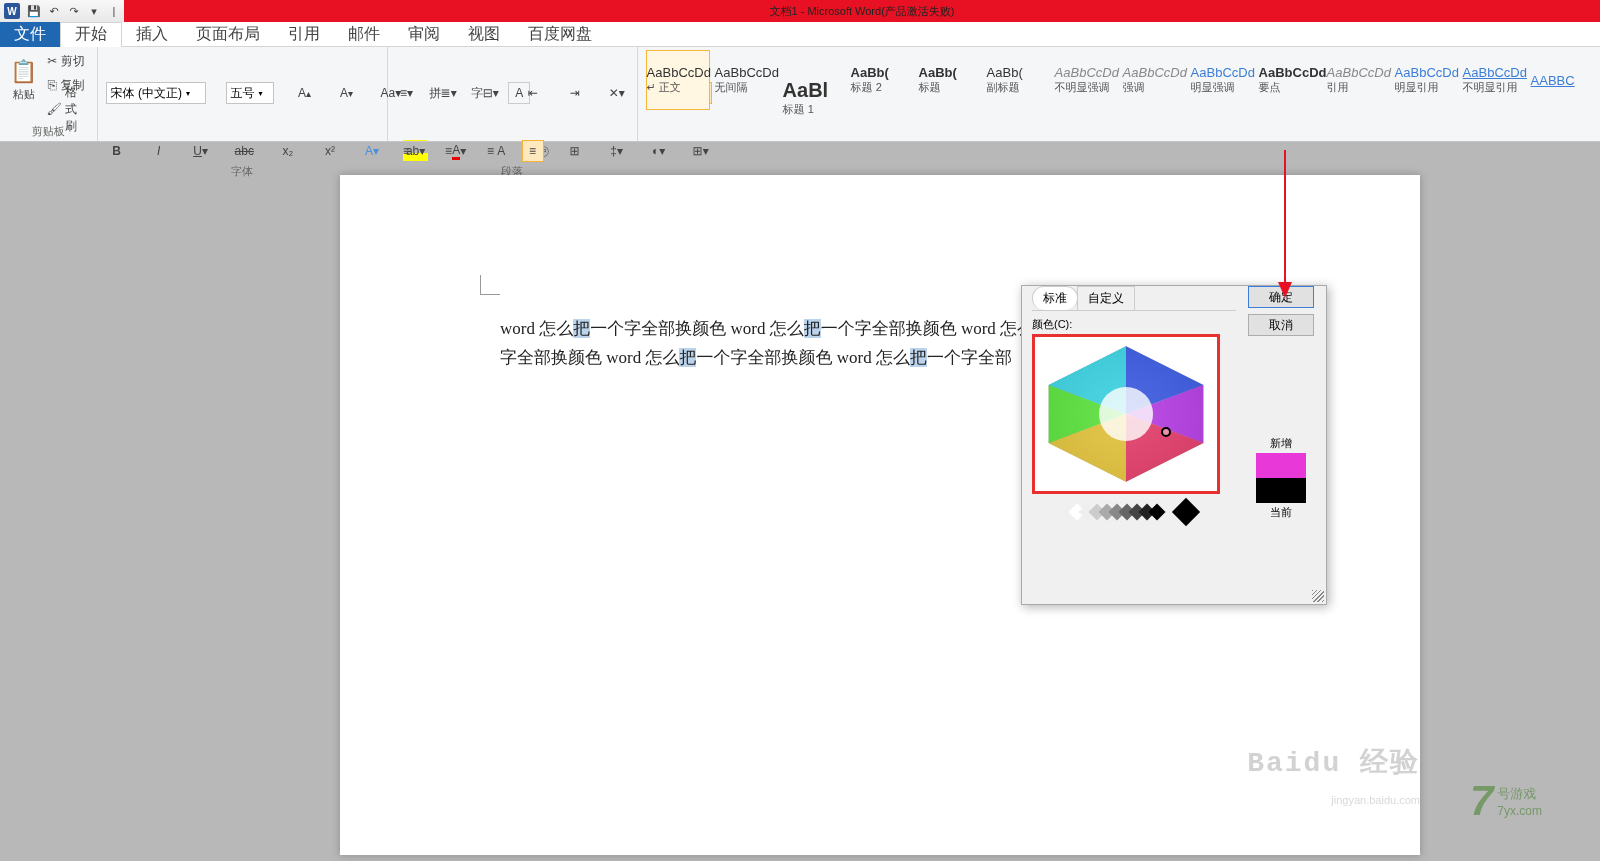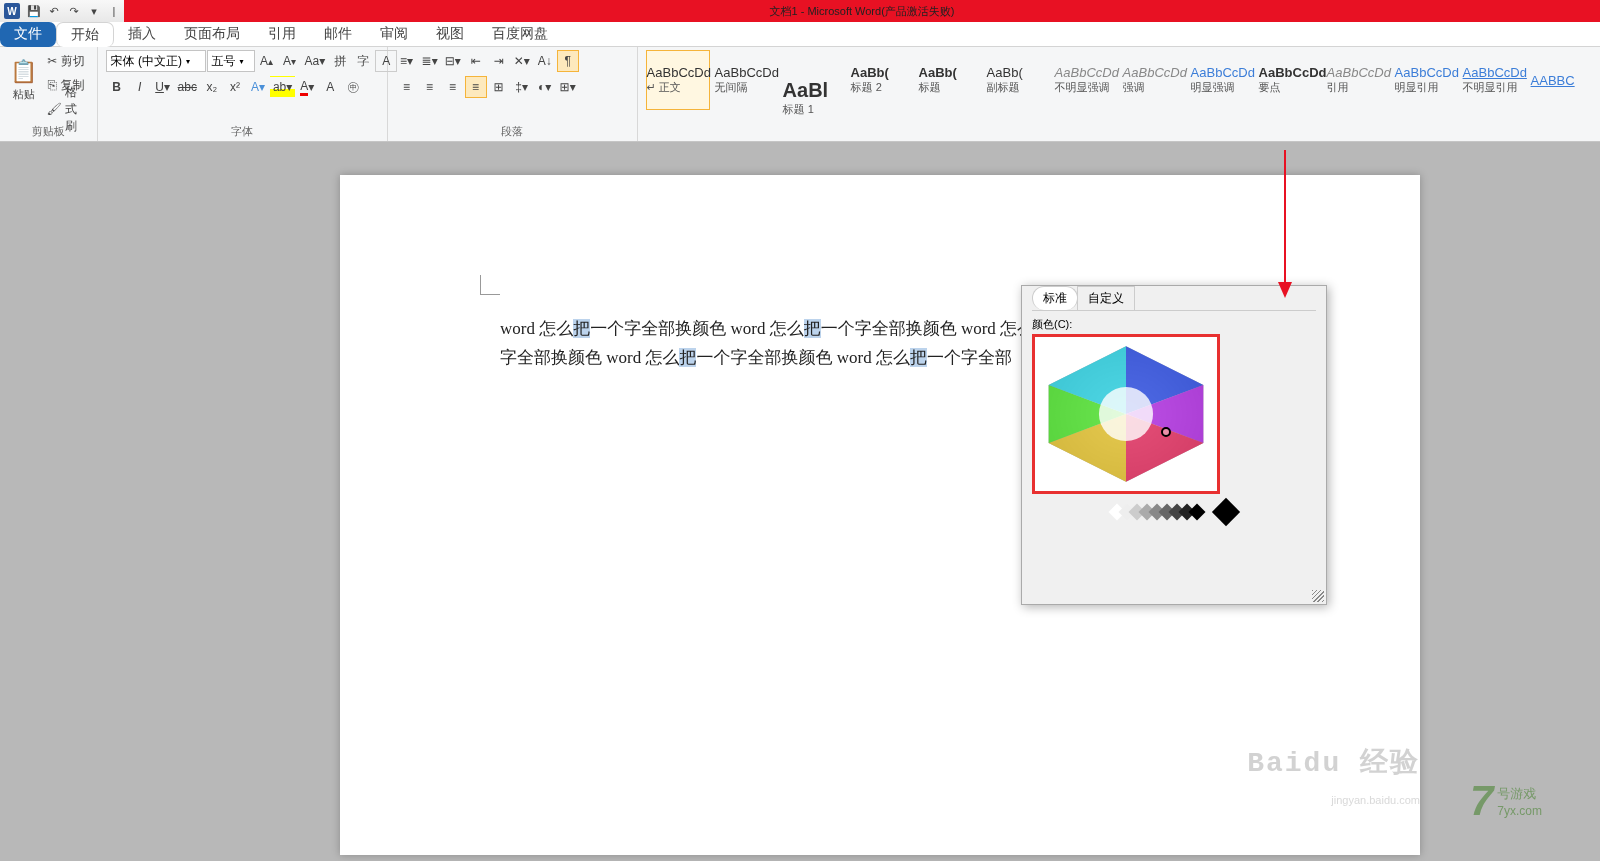--- a/index.html
+++ b/index.html
@@ -4,30 +4,30 @@
 <style>
 * { margin: 0; padding: 0; box-sizing: border-box; font-family: "Microsoft YaHei", SimSun, Arial, sans-serif; }
 body { background: #b8b8b8; width: 1600px; height: 861px; overflow: hidden; position: relative; }
 
 .title-bar { height: 22px; background: linear-gradient(#f8f8f8, #e8e8e8); display: flex; align-items: center; font-size: 11px; }
 .title-bar .w-icon { width: 16px; height: 16px; background: #2b579a; color: white; display: inline-flex; align-items: center; justify-content: center; font-weight: bold; font-size: 10px; margin: 0 4px; border-radius: 2px; }
 .qat-btn { width: 20px; height: 18px; display: inline-flex; align-items: center; justify-content: center; color: #444; font-size: 11px; cursor: pointer; }
 .title-red { flex: 1; background: #e81123; height: 22px; display: flex; align-items: center; justify-content: center; color: #222; font-size: 11px; }
 
 .menu-bar { height: 25px; background: #fff; border-bottom: 1px solid #d4d4d4; display: flex; align-items: center; }
-.menu-tab { padding: 0 14px; height: 25px; display: flex; align-items: center; font-size: 14px; color: #444; cursor: pointer; border-radius: 7px; }
+.menu-tab { padding: 0 14px; height: 25px; display: flex; align-items: center; font-size: 16px; color: #444; cursor: pointer; }
 .menu-tab.file { background: #2067b2; color: #fff; }
 .menu-tab.active { background: #fff; border: 1px solid #d4d4d4; border-bottom: none; }
 
 .ribbon { height: 95px; background: #f5f6f7; border-bottom: 1px solid #c5c5c5; display: flex; }
 .ribbon-group { border-right: 1px solid #d8d8d8; padding: 3px 8px 2px 8px; display: flex; flex-direction: column; }
 .ribbon-group-body { flex: 1; display: flex; align-items: flex-start; gap: 4px; }
 .ribbon-group-label { text-align: center; font-size: 11px; color: #666; padding-top: 2px; }
 .rb-col { display: flex; flex-direction: column; gap: 2px; }
-.rb-row { display: flex; align-items: center; gap: 1px; }
+.rb-row { display: flex; align-items: center; gap: 20px; margin-top: 32px; }
 .rb-btn { height: 22px; min-width: 22px; display: inline-flex; align-items: center; justify-content: center; font-size: 12px; color: #444; cursor: pointer; padding: 0 2px; border: 1px solid transparent; }
 .rb-big { width: 40px; height: 60px; flex-direction: column; font-size: 11px; justify-content: center; gap: 2px; }
 .combo { height: 22px; border: 1px solid #c4c4c4; background: #fff; display: inline-flex; align-items: center; padding: 0 4px; font-size: 12px; }
 .combo .arr { margin-left: 4px; font-size: 8px; }
 .style-item { width: 64px; height: 60px; border: 1px solid transparent; display: flex; flex-direction: column; align-items: flex-start; justify-content: center; cursor: pointer; font-size: 11px; color: #555; }
 .style-item.sel { border-color: #f5b43a; background: #fff7e1; }
 .style-prev { font-size: 13px; color: #333; }
 .style-prev.blue { color: #3b7dd8; }
 .style-prev.gray { color: #888; font-style: italic; }
 .style-prev.ul { text-decoration: underline; color: #3b7dd8; }
@@ -281,20 +281,31 @@
         <div class="gray-cell" style="background:#ccc"></div>
         <div class="gray-cell" style="background:#aaa"></div>
         <div class="gray-cell" style="background:#888"></div>
         <div class="gray-cell" style="background:#666"></div>
         <div class="gray-cell" style="background:#444"></div>
         <div class="gray-cell" style="background:#222"></div>
         <div class="gray-cell" style="background:#000"></div>
         <div class="hex-black"></div>
       </div>
     </div>
+    <div class="dlg-right">
+      <button class="dlg-btn primary">确定</button>
+      <button class="dlg-btn">取消</button>
+      <div style="flex:1"></div>
+      <div class="preview-lbl">新增</div>
+      <div class="preview-box">
+        <div class="preview-new" style="background:#e838d8"></div>
+        <div class="preview-cur"></div>
+      </div>
+      <div class="preview-lbl">当前</div>
+    </div>
   </div>
   <div class="resize-grip"></div>
 </div>
 
 <svg class="arrow-anno" style="left:1270px; top:150px" width="30" height="150">
   <line x1="15" y1="0" x2="15" y2="135" stroke="#e81123" stroke-width="2"></line>
   <polygon points="15,148 8,132 22,132" fill="#e81123"></polygon>
 </svg>
 
 <div class="watermark">Baidu 经验</div>

